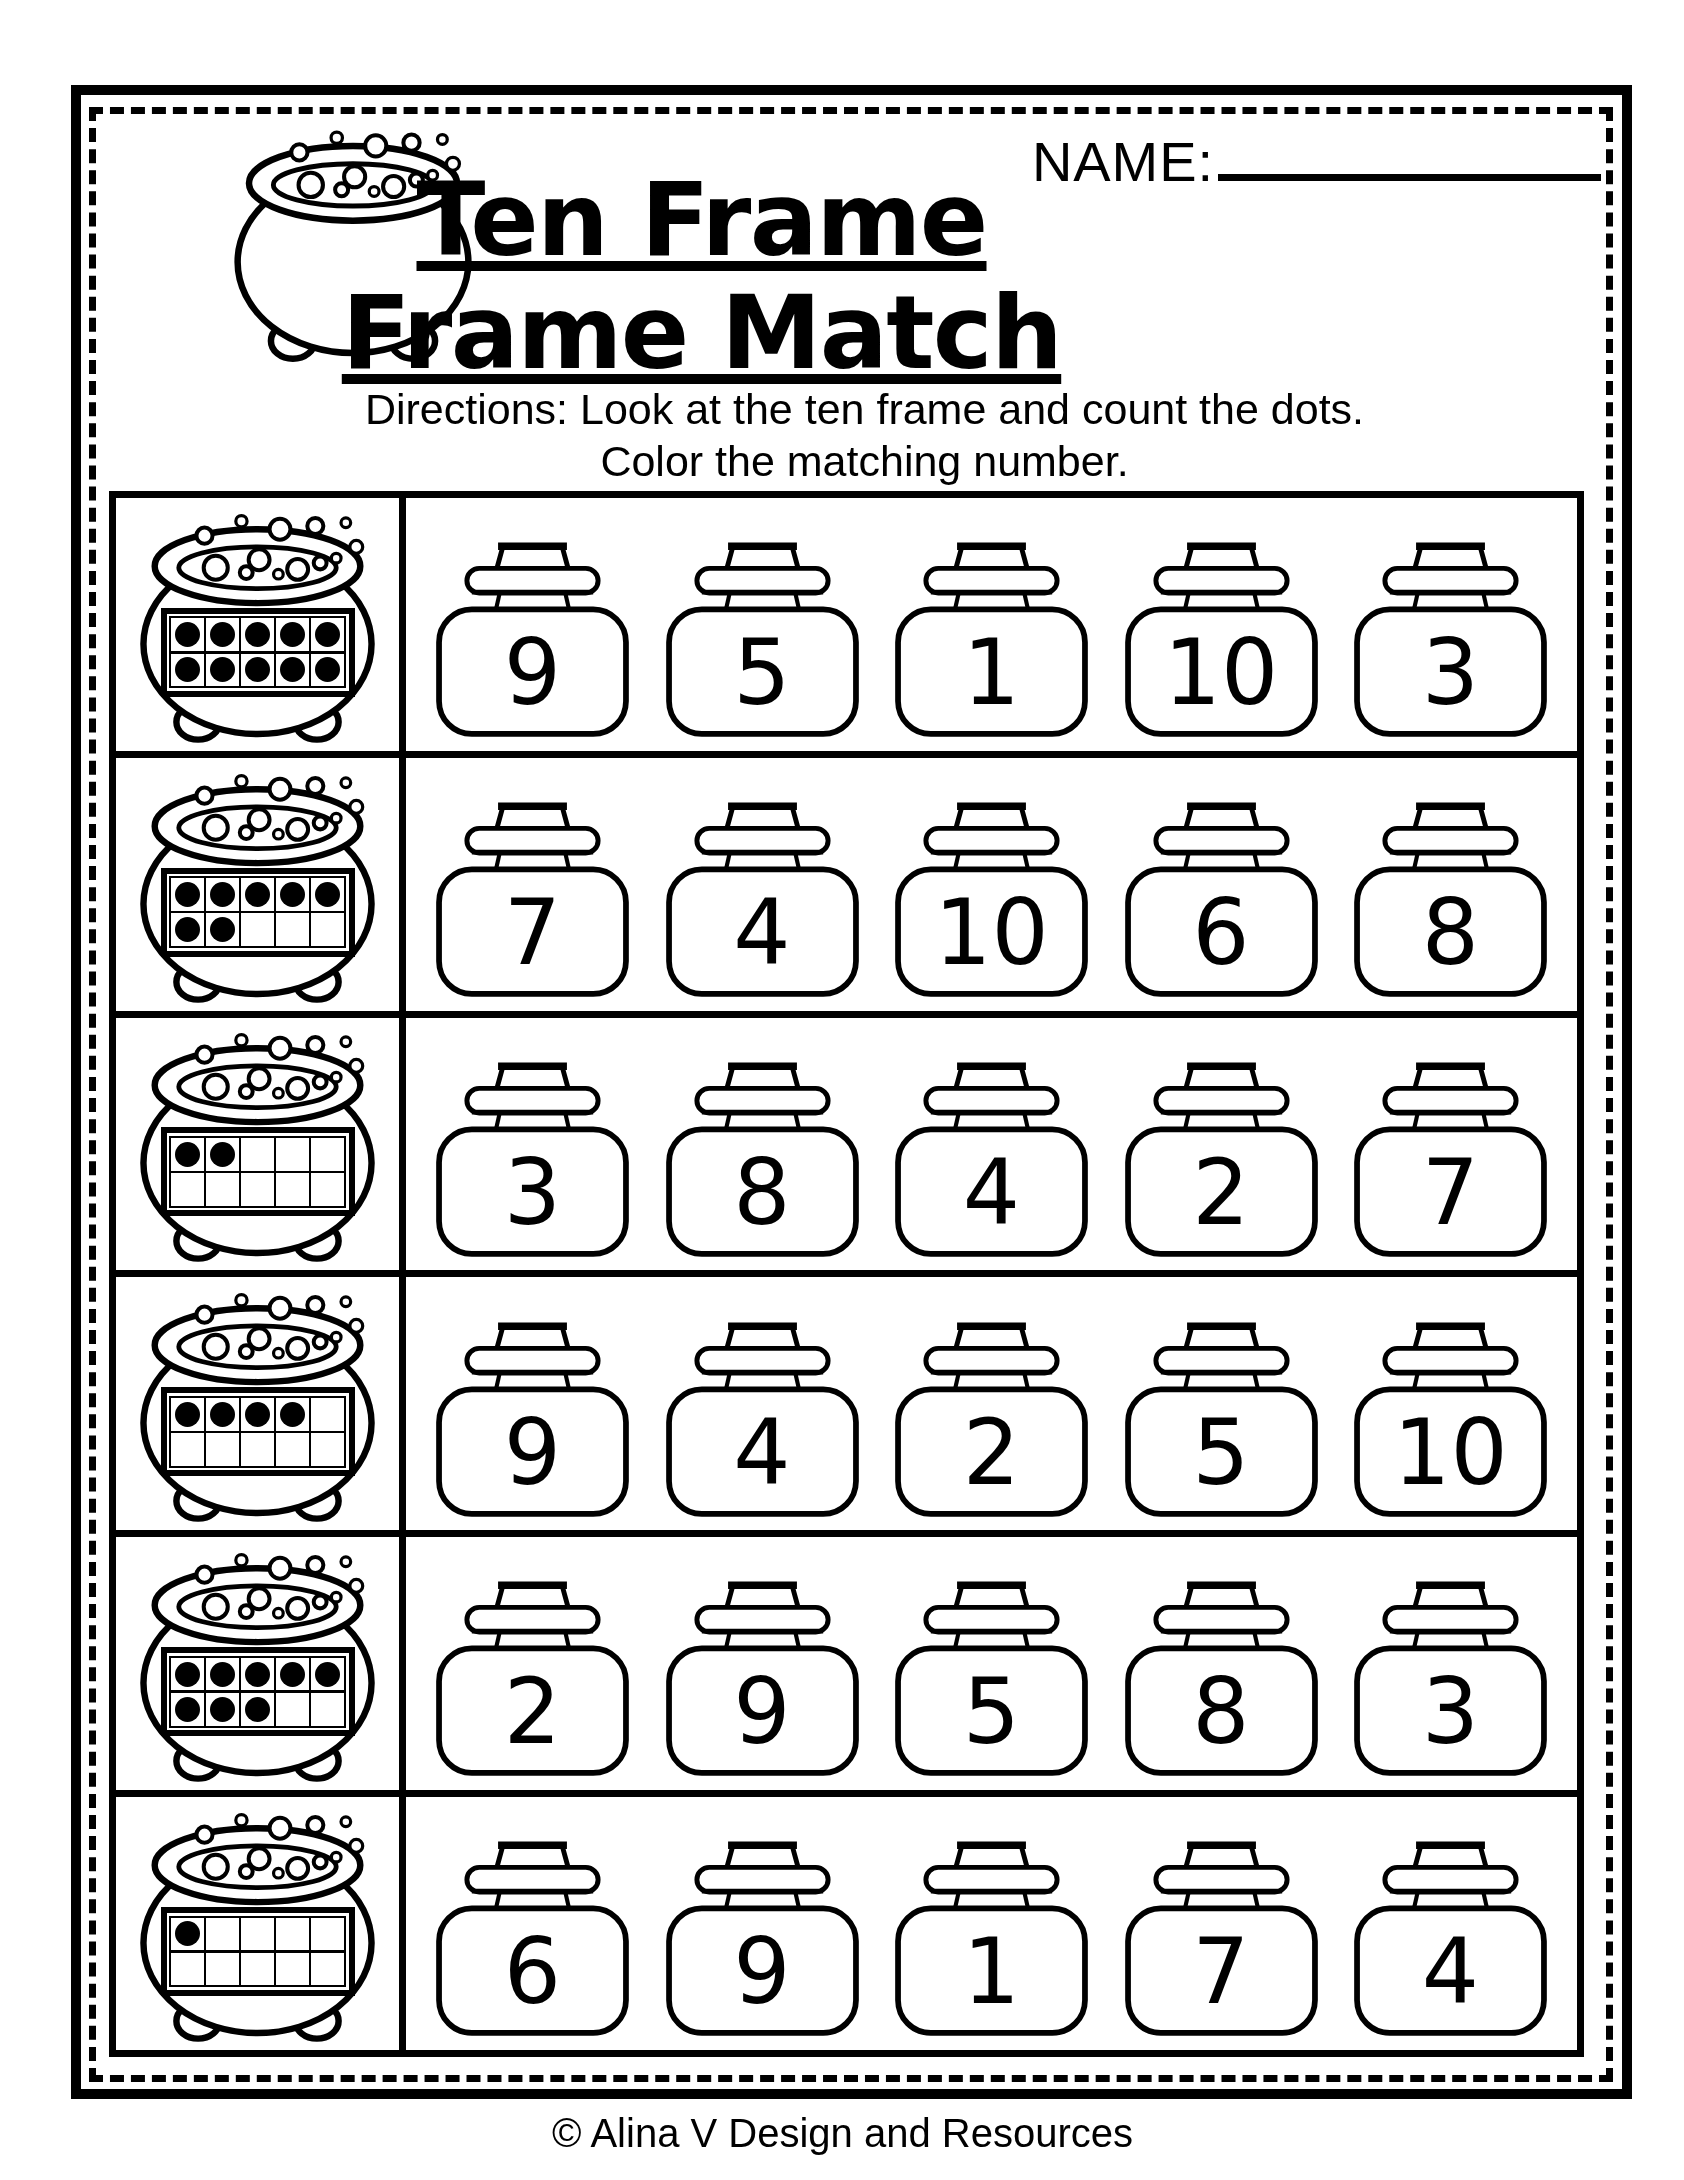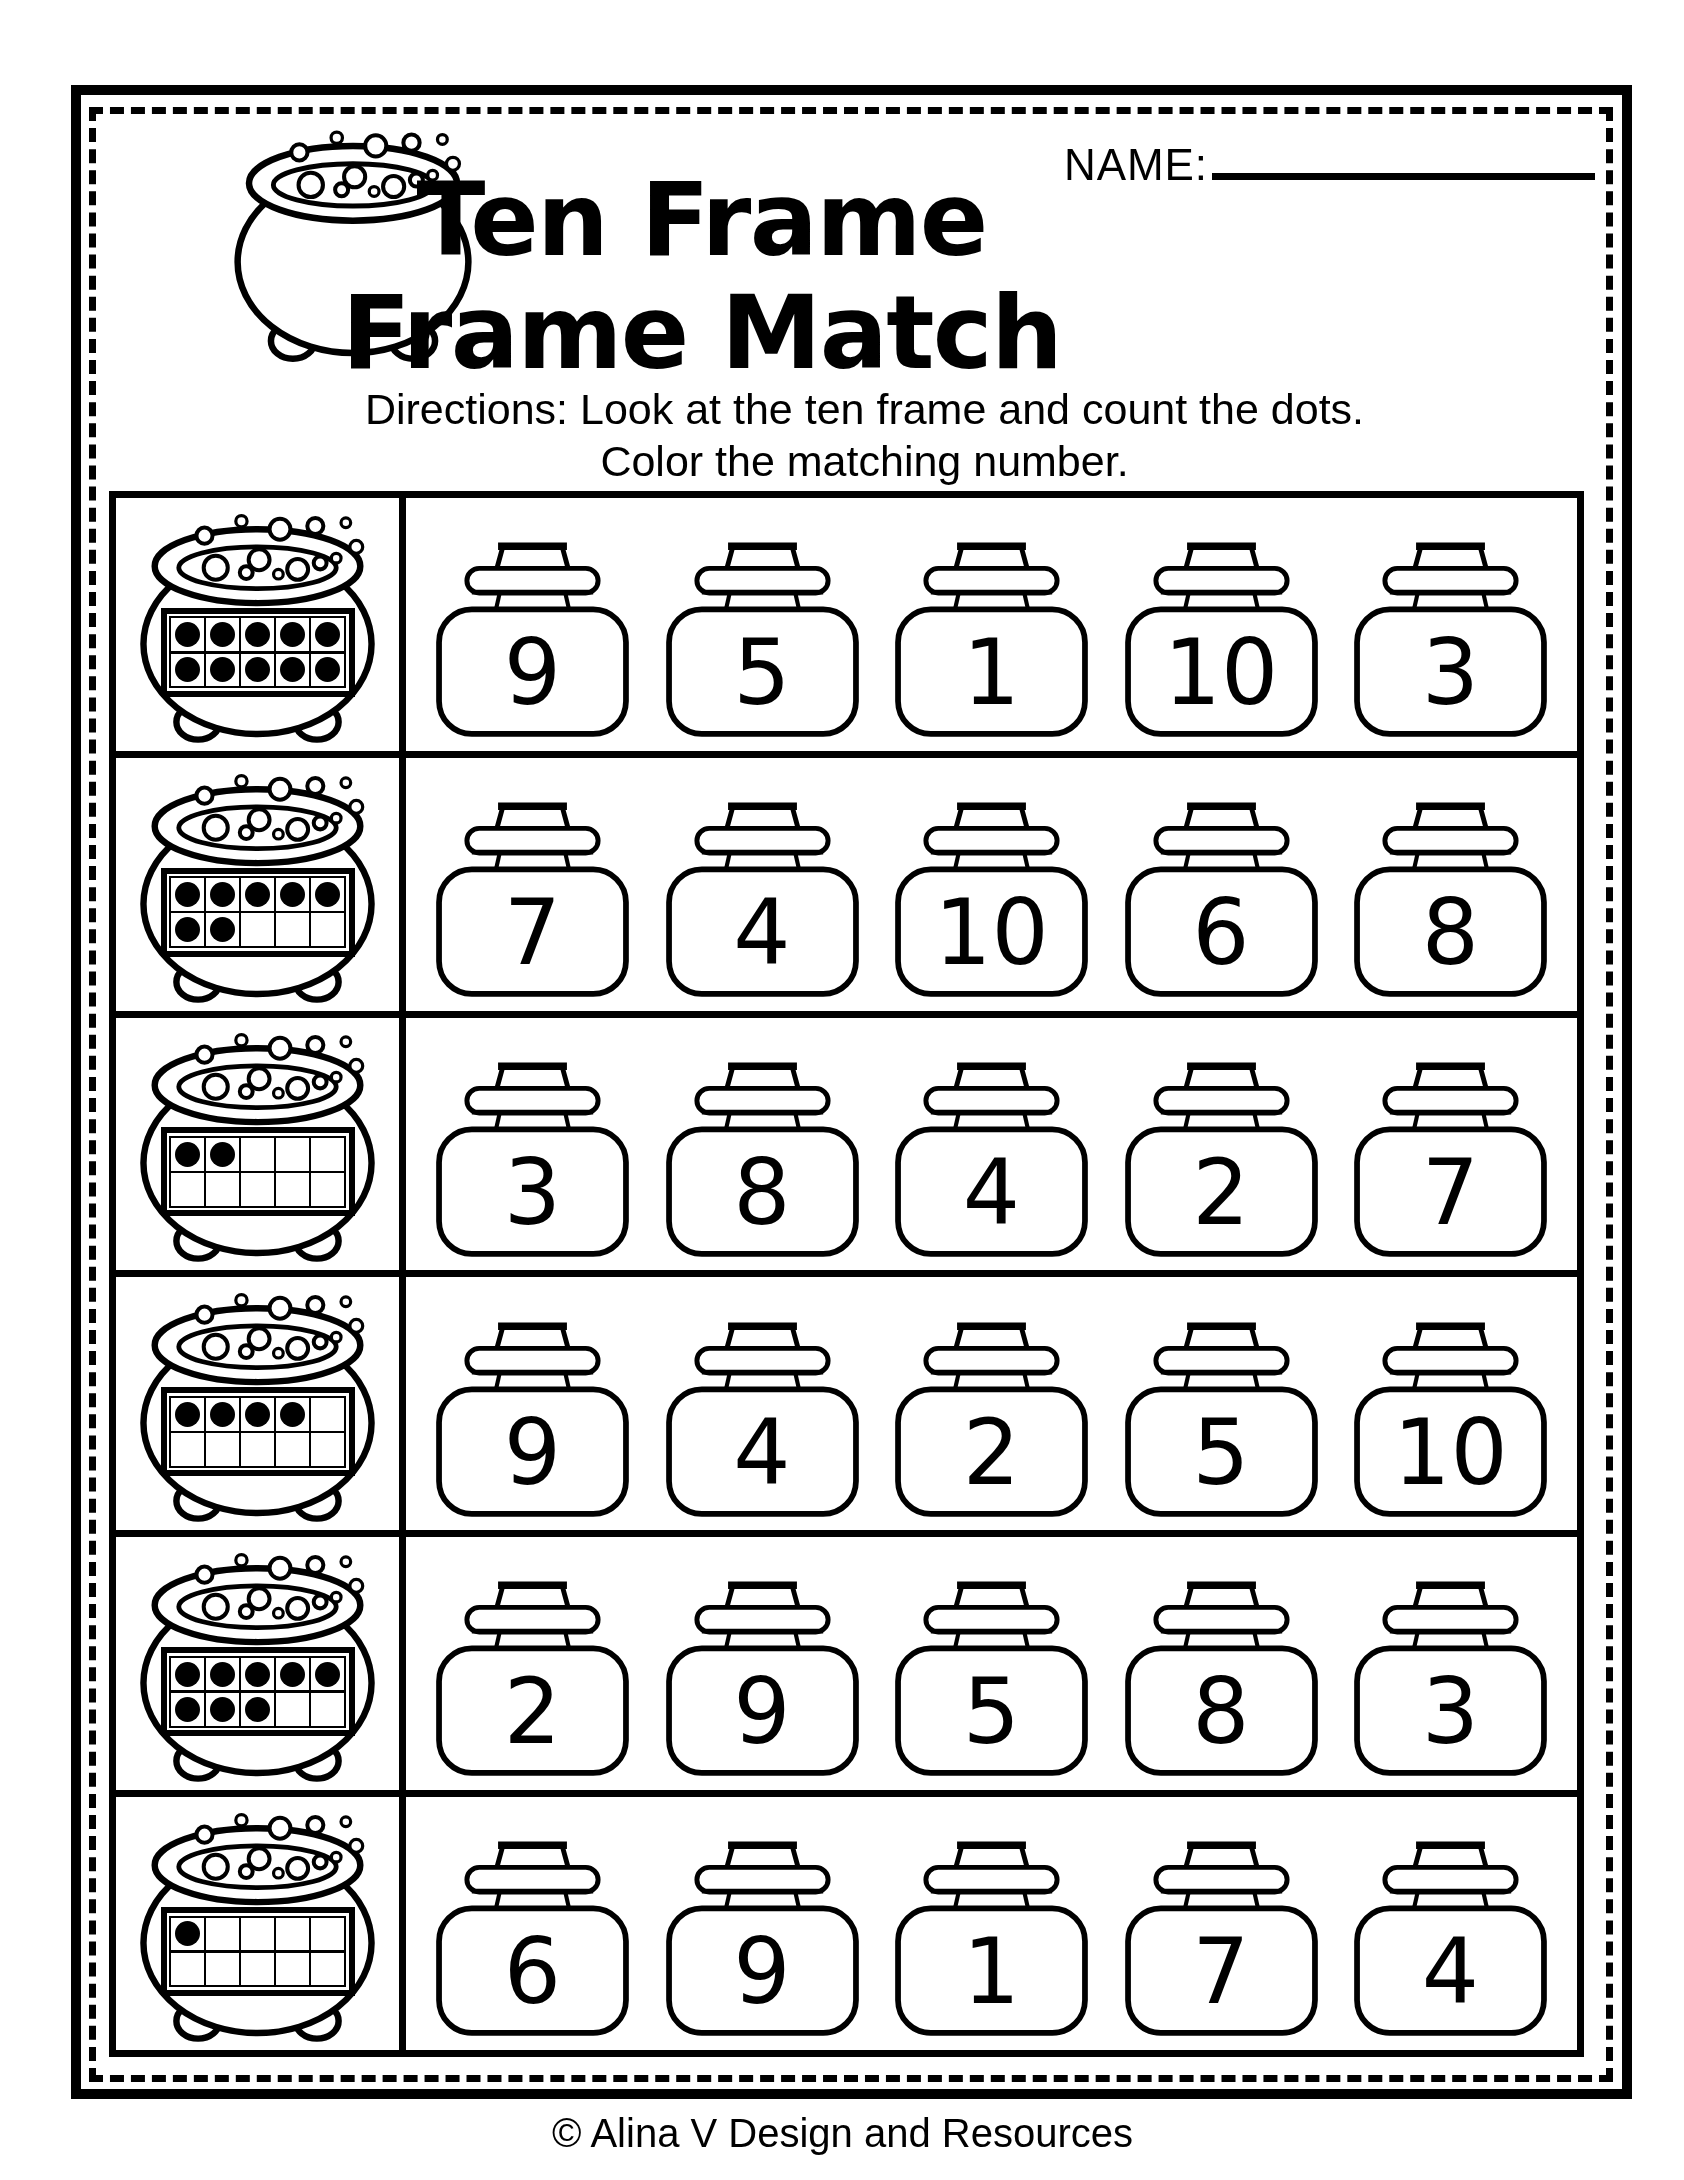--- a/index.html
+++ b/index.html
@@ -10,26 +10,26 @@
   .outer-border{position:absolute;left:71px;top:85px;right:53px;bottom:82px;
                 border:10.2px solid #000;}
   .dashed-border{position:absolute;left:89px;top:107px;right:72px;bottom:99px;
                  border:7.7px dashed #000;}
 
   
   .header-cauldron{position:absolute;left:223px;top:128px;width:260px;}
   .header-cauldron svg{display:block;width:100%;height:auto;}
 
   .name-row{position:absolute;left:1032px;top:129px;white-space:nowrap;}
-  .name-label{font-size:44px;letter-spacing:0.9px;margin-left:32px;}
+  .name-label{font-size:56px;letter-spacing:0.9px;}
   .name-line{display:inline-block;width:383px;border-bottom:7.7px solid #000;height:44px;}
 
   .title{position:absolute;left:0;top:164px;width:1403px;text-align:center;
          font-family:"DejaVu Sans",sans-serif;font-weight:800;font-size:101px;
-         line-height:1.12;letter-spacing:-1.7px;}
+         line-height:1.12;letter-spacing:-1.7px;text-decoration:underline;}
   .directions{position:absolute;left:0;top:383px;width:1685px;text-align:center;
               font-size:43px;line-height:1.22;padding-left:22px;}
 
   
   .wtable{position:absolute;left:109px;top:491px;width:1475px;height:1566px;
           border:7.7px solid #000;box-sizing:border-box;display:flex;flex-direction:column;}
   .trow{flex:1;display:flex;border-bottom:7.7px solid #000;box-sizing:border-box;min-height:0;}
   .trow:last-child{border-bottom:none;}
   .tleft{flex:0 0 290px;border-right:7.7px solid #000;box-sizing:border-box;
          display:flex;align-items:center;justify-content:center;}

